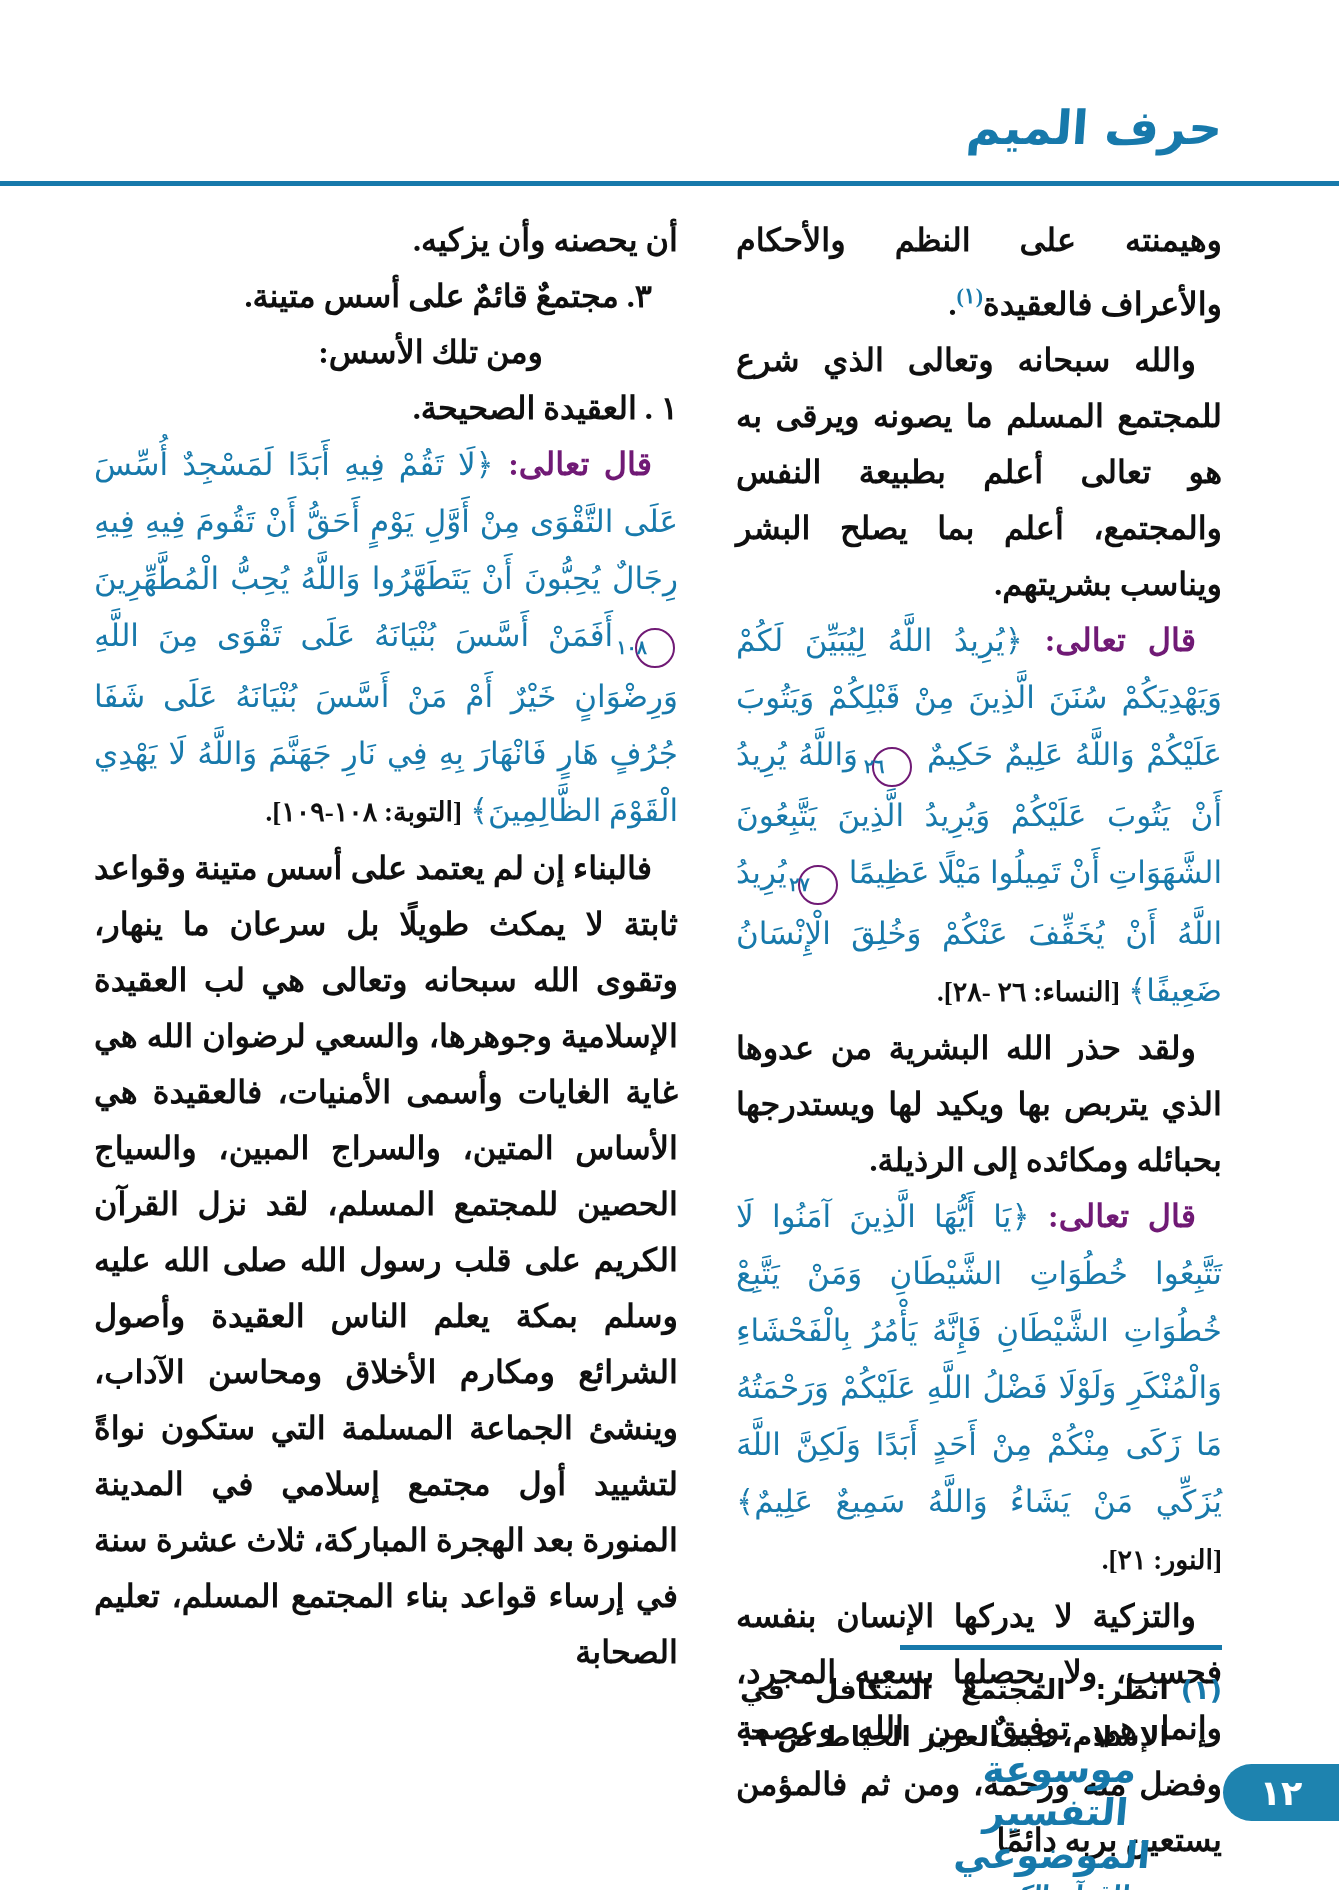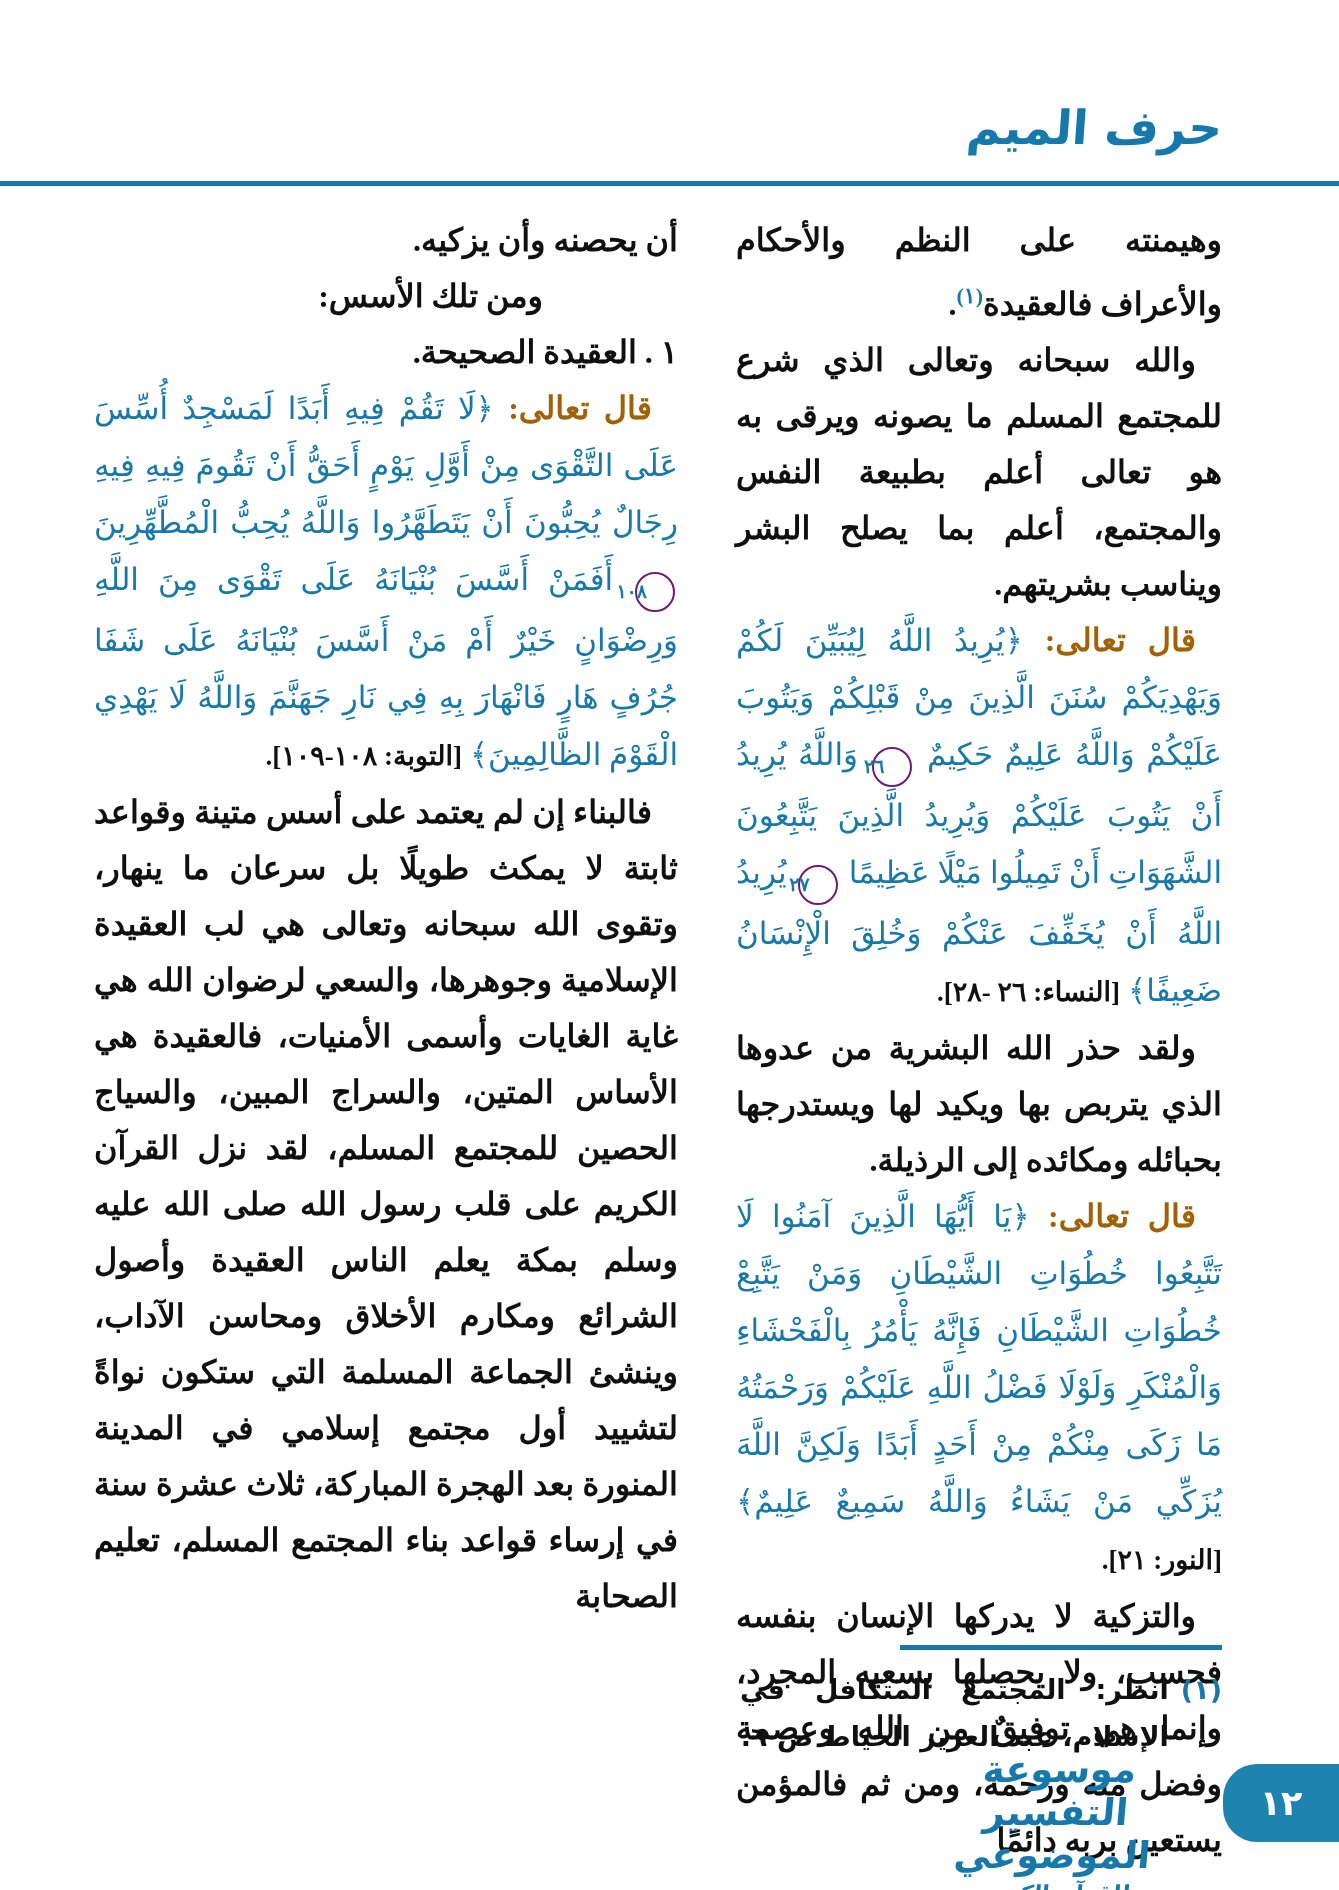--- a/index.html
+++ b/index.html
@@ -27,21 +27,21 @@
   }
   .col{ direction:rtl; }
   .col-right{ width:486px; }
   .col-left{ flex:1; }
   .col p{ text-align:justify; margin:0;font-family:Liberation Serif, serif; }
   .para{ font-size:32px; line-height:56px; font-weight:700; color:#101010; }
   .indent{ text-indent:26px; }
   .indent-large{ text-indent:135px; }
   .heading{ font-weight:700; }
   .quran{ color:#1779AB; font-weight:400; font-size:31px; }
-  .intro{ font-weight:700; color:#a16207; }
+  .intro{ font-weight:700; color:#701a75; }
   .ref{ color:#101010; font-weight:700; font-size:27px; }
   .ayah-circle{
     display:inline-block; width:40px; height:40px; line-height:36px;
     border:2px solid #701a75; border-radius:50%; text-align:center;
     font-size:19px; color:#1779AB; font-weight:700; vertical-align:-8px;
     margin:0 3px; box-shadow:0 0 0 1px #fff inset;
   }
   .fn-marker{ color:#1779AB; font-weight:700; font-size:22px; vertical-align:super; }
 
   
@@ -54,21 +54,21 @@
   .footnote-body .fn-text{ flex:1; text-align:justify; color:#101010; }
 
   
   .logo{
     position:absolute; top:1748px; right:138px; width:290px;
     text-align:center; color:#1779AB; direction:rtl;
   }
   .logo-line1{ font-size:37px; font-weight:700; transform:skewX(-5deg); letter-spacing:-2px; }
   .logo-line2{ font-size:22px; font-weight:700; margin-top:4px; transform:skewX(-5deg); }
   .page-badge{
-    position:absolute; top:1764px; right:0; width:116px; height:78px;
+    position:absolute; top:1764px; right:0; width:116px; height:57px;
     background:#1E83AF; border-radius:34px 0 0 34px;
     display:flex; align-items:center; justify-content:center;
     color:#ffffff; font-size:35px; font-weight:700;
   }
 </style>
 </head>
 <body>
 
 <div class="header-title">حرف الميم</div>
 <div class="header-rule"></div>
@@ -77,20 +77,21 @@
   <div class="col col-right">
       <p class="para"><span>وهيمنته على النظم والأحكام والأعراف فالعقيدة</span><span class="fn-marker">(١)</span><span>.</span></p>
       <p class="para indent"><span>والله سبحانه وتعالى الذي شرع للمجتمع المسلم ما يصونه ويرقى به هو تعالى أعلم بطبيعة النفس والمجتمع، أعلم بما يصلح البشر ويناسب بشريتهم.</span></p>
       <p class="para indent"><span class="intro">قال تعالى: </span><span class="quran">﴿يُرِيدُ اللَّهُ لِيُبَيِّنَ لَكُمْ وَيَهْدِيَكُمْ سُنَنَ الَّذِينَ مِنْ قَبْلِكُمْ وَيَتُوبَ عَلَيْكُمْ وَاللَّهُ عَلِيمٌ حَكِيمٌ </span><span class="ayah-circle">٢٦</span><span class="quran"> وَاللَّهُ يُرِيدُ أَنْ يَتُوبَ عَلَيْكُمْ وَيُرِيدُ الَّذِينَ يَتَّبِعُونَ الشَّهَوَاتِ أَنْ تَمِيلُوا مَيْلًا عَظِيمًا </span><span class="ayah-circle">٢٧</span><span class="quran"> يُرِيدُ اللَّهُ أَنْ يُخَفِّفَ عَنْكُمْ وَخُلِقَ الْإِنْسَانُ ضَعِيفًا﴾</span> <span class="ref">[النساء: ٢٦ -٢٨].</span></p>
       <p class="para indent"><span>ولقد حذر الله البشرية من عدوها الذي يتربص بها ويكيد لها ويستدرجها بحبائله ومكائده إلى الرذيلة.</span></p>
       <p class="para indent"><span class="intro">قال تعالى: </span><span class="quran">﴿يَا أَيُّهَا الَّذِينَ آمَنُوا لَا تَتَّبِعُوا خُطُوَاتِ الشَّيْطَانِ وَمَنْ يَتَّبِعْ خُطُوَاتِ الشَّيْطَانِ فَإِنَّهُ يَأْمُرُ بِالْفَحْشَاءِ وَالْمُنْكَرِ وَلَوْلَا فَضْلُ اللَّهِ عَلَيْكُمْ وَرَحْمَتُهُ مَا زَكَى مِنْكُمْ مِنْ أَحَدٍ أَبَدًا وَلَكِنَّ اللَّهَ يُزَكِّي مَنْ يَشَاءُ وَاللَّهُ سَمِيعٌ عَلِيمٌ﴾</span> <span class="ref">[النور: ٢١].</span></p>
       <p class="para indent"><span>والتزكية لا يدركها الإنسان بنفسه فحسب، ولا يحصلها بسعيه المجرد، وإنما هي توفيقٌ من الله وعصمة وفضل منه ورحمة، ومن ثم فالمؤمن يستعين بربه دائمًا</span></p>
     </div>
   <div class="col col-left">
       <p class="para"><span>أن يحصنه وأن يزكيه.</span></p>
+      <p class="para indent heading"><span>٣. مجتمعٌ قائمٌ على أسس متينة.</span></p>
       <p class="para indent-large"><span>ومن تلك الأسس:</span></p>
       <p class="para heading"><span>١ . العقيدة الصحيحة.</span></p>
       <p class="para indent"><span class="intro">قال تعالى: </span><span class="quran">﴿لَا تَقُمْ فِيهِ أَبَدًا لَمَسْجِدٌ أُسِّسَ عَلَى التَّقْوَى مِنْ أَوَّلِ يَوْمٍ أَحَقُّ أَنْ تَقُومَ فِيهِ فِيهِ رِجَالٌ يُحِبُّونَ أَنْ يَتَطَهَّرُوا وَاللَّهُ يُحِبُّ الْمُطَّهِّرِينَ </span><span class="ayah-circle">١٠٨</span><span class="quran"> أَفَمَنْ أَسَّسَ بُنْيَانَهُ عَلَى تَقْوَى مِنَ اللَّهِ وَرِضْوَانٍ خَيْرٌ أَمْ مَنْ أَسَّسَ بُنْيَانَهُ عَلَى شَفَا جُرُفٍ هَارٍ فَانْهَارَ بِهِ فِي نَارِ جَهَنَّمَ وَاللَّهُ لَا يَهْدِي الْقَوْمَ الظَّالِمِينَ﴾</span> <span class="ref">[التوبة: ١٠٨-١٠٩].</span></p>
       <p class="para indent"><span>فالبناء إن لم يعتمد على أسس متينة وقواعد ثابتة لا يمكث طويلًا بل سرعان ما ينهار، وتقوى الله سبحانه وتعالى هي لب العقيدة الإسلامية وجوهرها، والسعي لرضوان الله هي غاية الغايات وأسمى الأمنيات، فالعقيدة هي الأساس المتين، والسراج المبين، والسياج الحصين للمجتمع المسلم، لقد نزل القرآن الكريم على قلب رسول الله صلى الله عليه وسلم بمكة يعلم الناس العقيدة وأصول الشرائع ومكارم الأخلاق ومحاسن الآداب، وينشئ الجماعة المسلمة التي ستكون نواةً لتشييد أول مجتمع إسلامي في المدينة المنورة بعد الهجرة المباركة، ثلاث عشرة سنة في إرساء قواعد بناء المجتمع المسلم، تعليم الصحابة</span></p>
     </div>
 </div>
 
 <div class="footnote">
   <div class="footnote-rule"></div>
   <div class="footnote-body">

